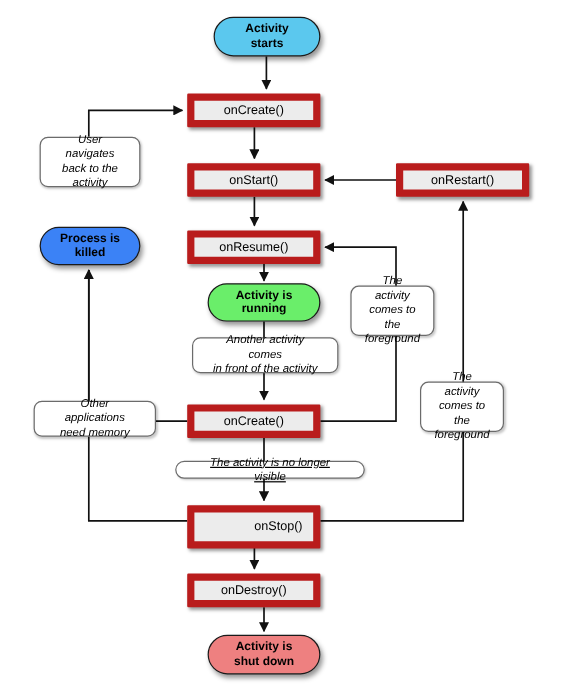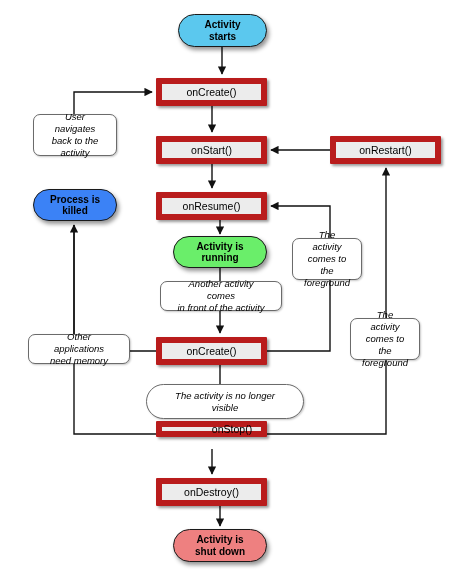--- a/index.html
+++ b/index.html
@@ -131,21 +131,21 @@
 
   <div class="node pill pill-run" style="left: 173px; top: 236px; width: 94px; height: 32px;">
     <span class="lbl">Activity is
 running</span>
   </div>
 
   <div class="node box" style="left: 156px; top: 337px; width: 111px; height: 28px;">
     <span class="lbl">onCreate()</span>
   </div>
 
-  <div class="node box" style="left: 156px; top: 421px; width: 111px; height: 16px; padding-left: 41px;">
+  <div class="node box" style="left: 156px; top: 421px; width: 111px; height: 36px; padding-left: 41px;">
     <span class="lbl">onStop()</span>
   </div>
 
   <div class="node box" style="left: 156px; top: 478px; width: 111px; height: 28px;">
     <span class="lbl">onDestroy()</span>
   </div>
 
   <div class="node pill pill-shut" style="left: 173px; top: 529px; width: 94px; height: 33px;">
     <span class="lbl">Activity is
 shut down</span>
@@ -175,21 +175,21 @@
     <span class="lbl">The activity
 comes to the
 foreground</span>
   </div>
 
   <div class="note" style="left: 28px; top: 334px; width: 102px; height: 30px;">
     <span class="lbl">Other applications
 need memory</span>
   </div>
 
-  <div class="note note-pill" style="left: 146px; top: 384px; width: 158px; height: 35px;">
+  <div class="note note-pill" style="left: 146px; top: 384px; width: 158px; height: 15px; text-decoration: underline;">
     <span class="lbl">The activity is no longer visible</span>
   </div>
 
   <div class="note" style="left: 350px; top: 318px; width: 70px; height: 42px;">
     <span class="lbl">The activity
 comes to the
 foreground</span>
   </div>
 
 </div>

